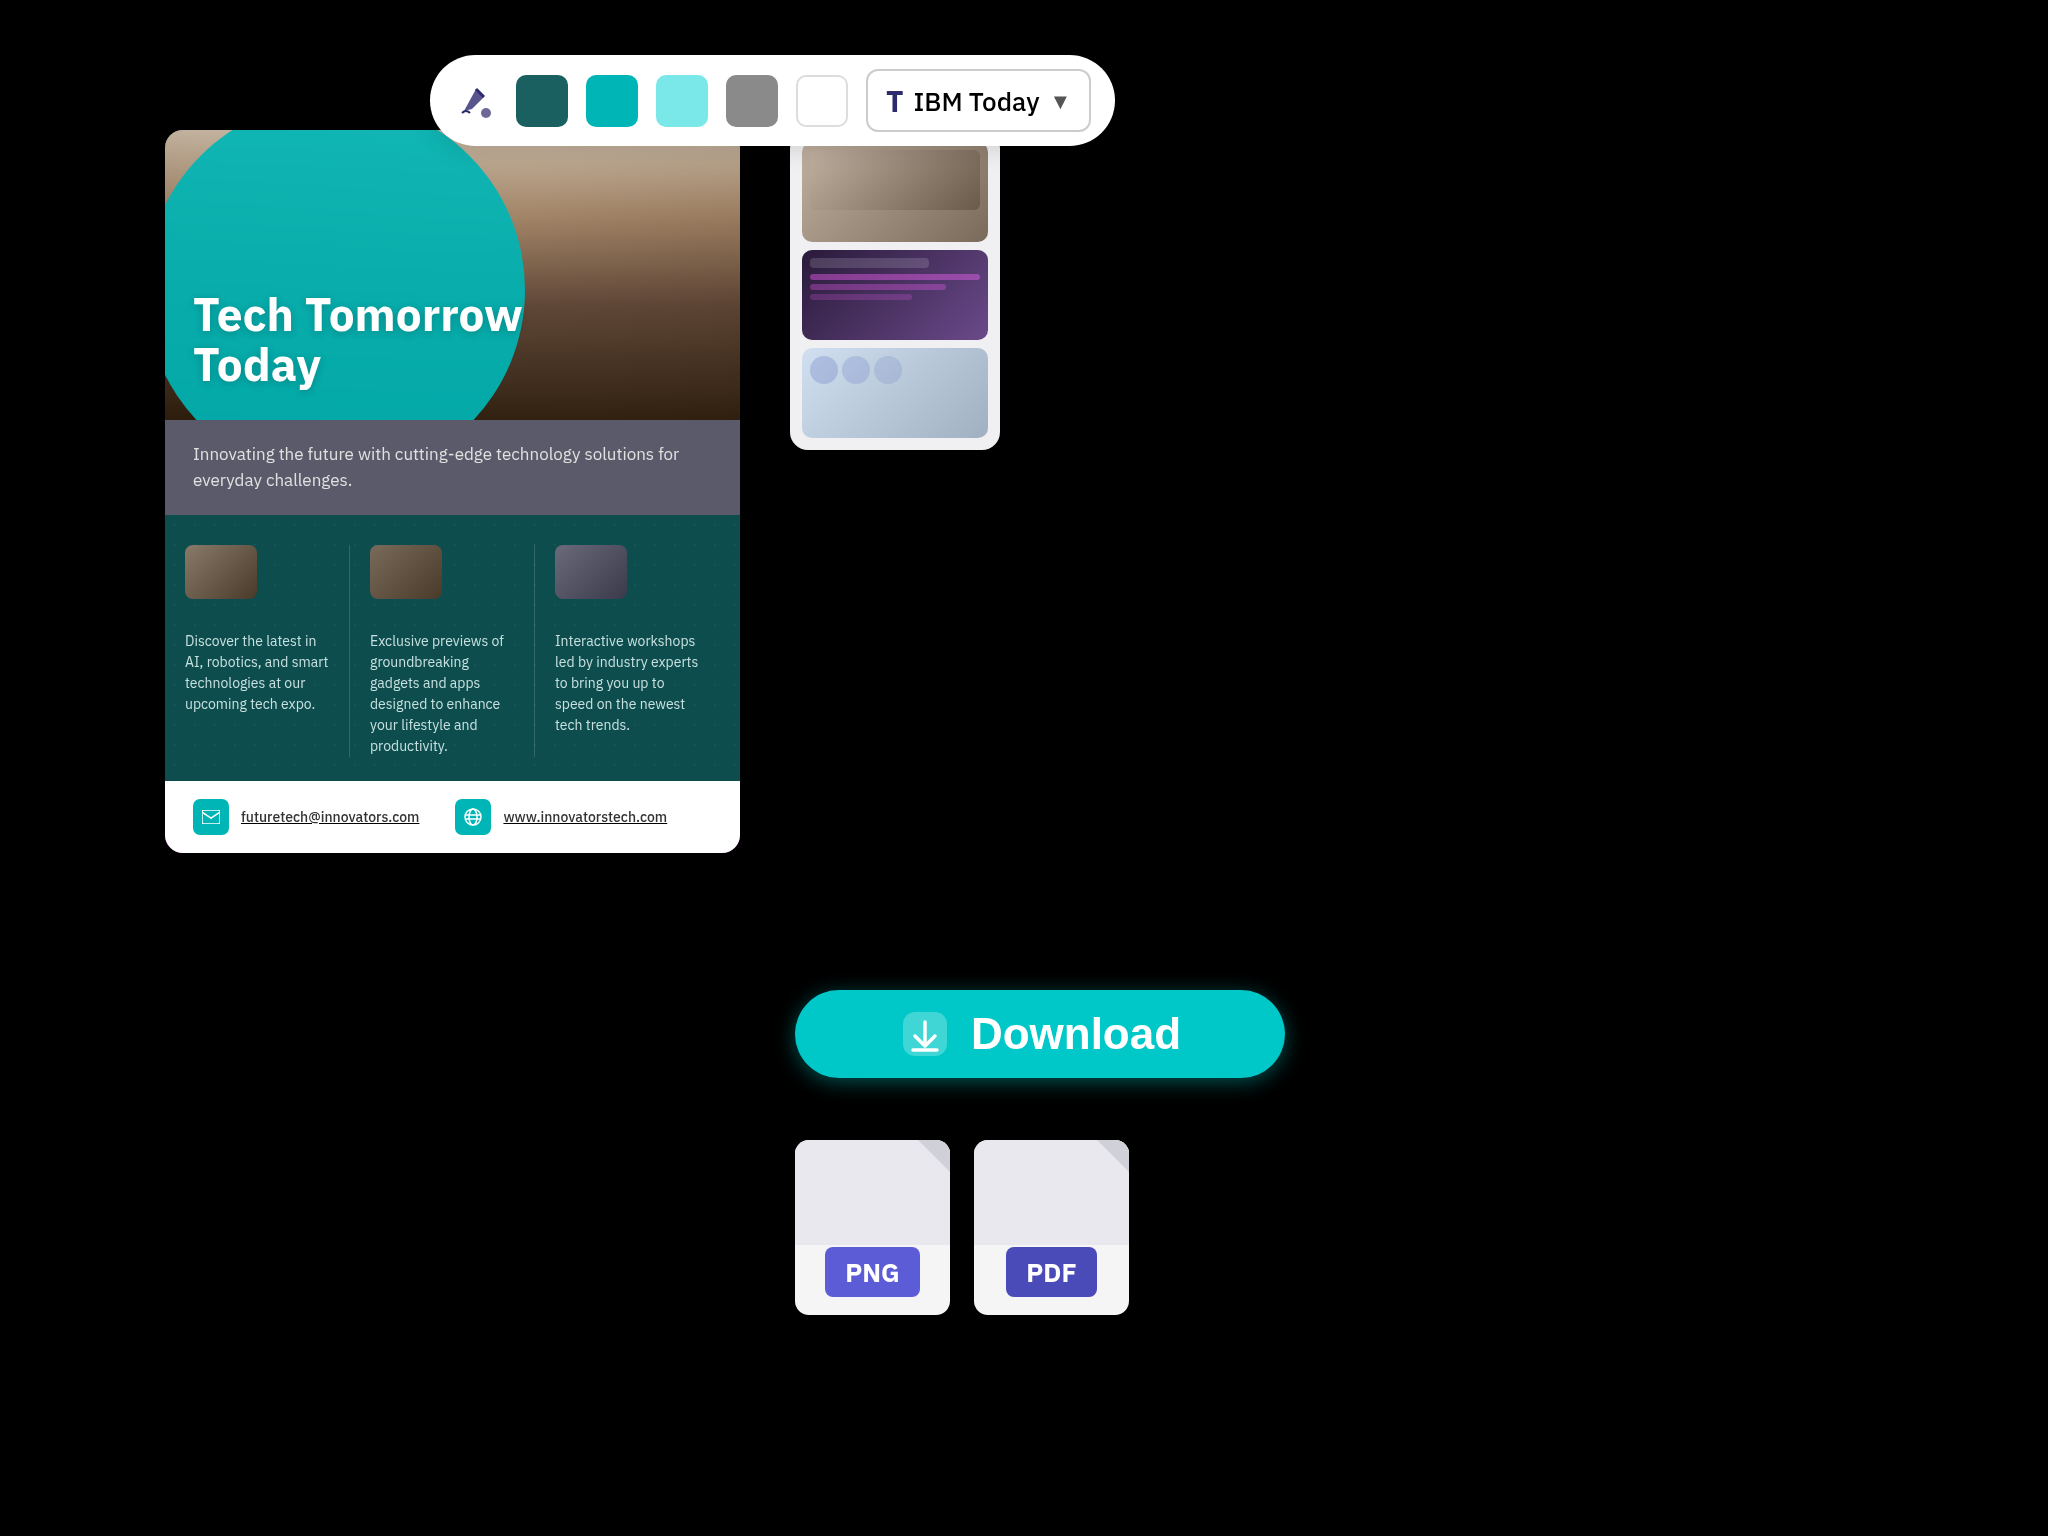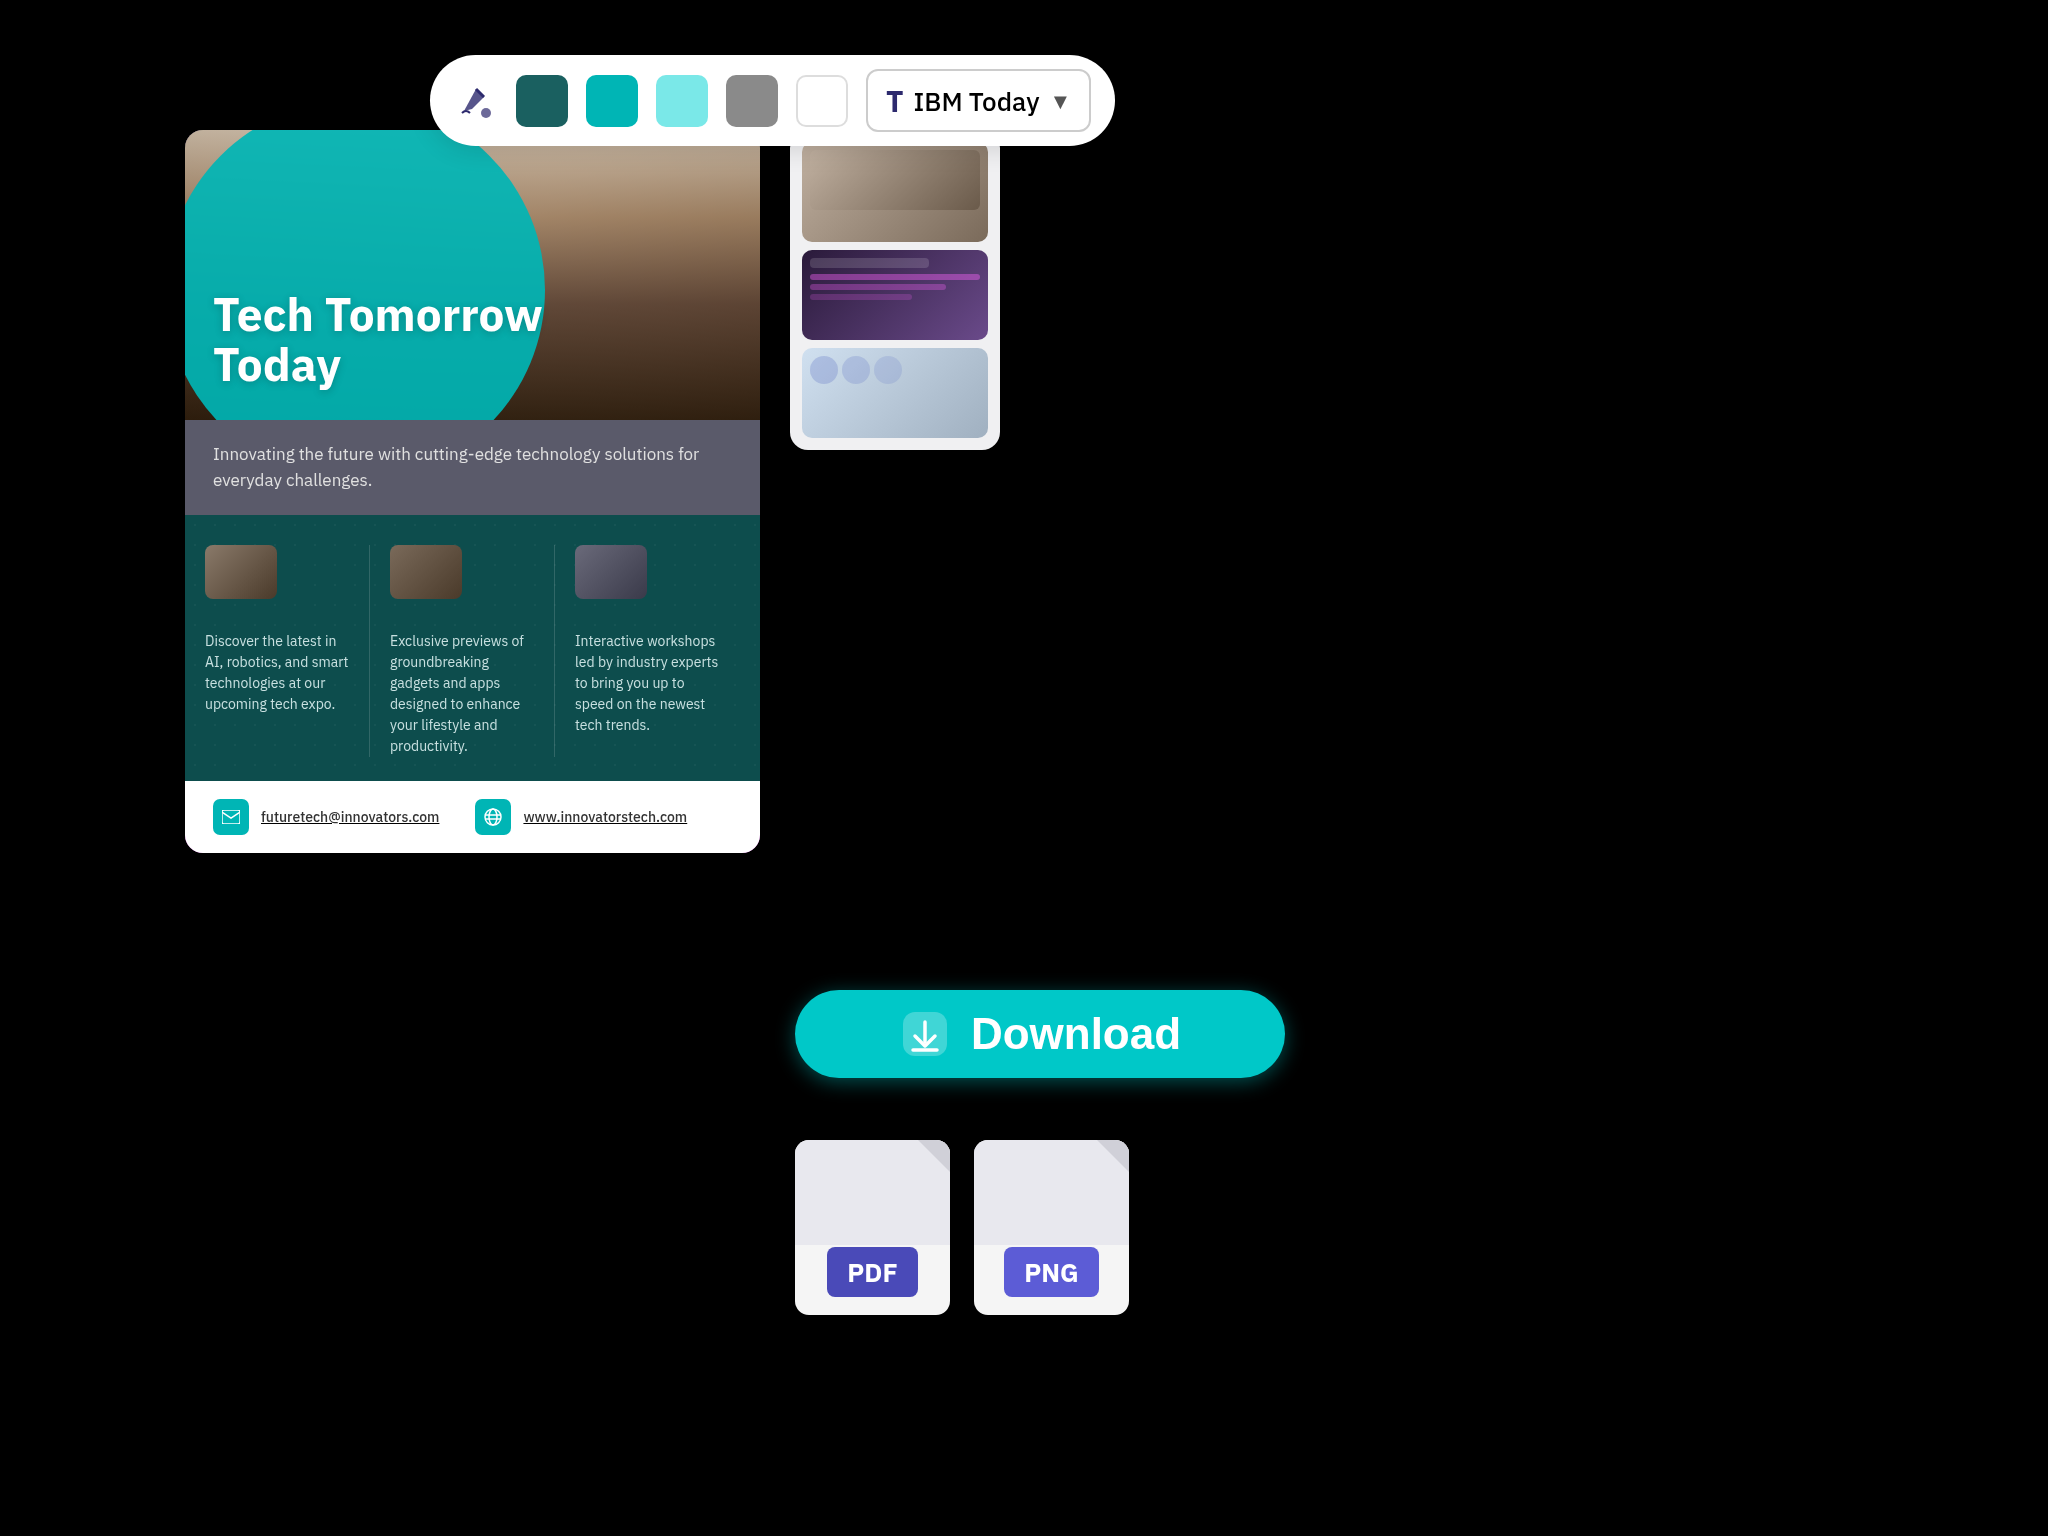--- a/index.html
+++ b/index.html
@@ -63,21 +63,20 @@
     
     .poster-card {
       position: absolute;
       top: 130px;
       left: 165px;
       width: 575px;
       border-radius: 18px;
       overflow: hidden;
       box-shadow: 0 8px 40px rgba(0,0,0,0.35);
       background: #a21caf;
-      margin-left: 20px;
     }
 
     
     .poster-hero {
       position: relative;
       height: 290px;
       background: #1a6060;
       overflow: hidden;
     }
     .poster-hero-photo {
@@ -433,19 +432,19 @@
     <path d="M26 14 L26 34" stroke="white" stroke-width="3.5" stroke-linecap="round"></path>
     <path d="M16 28 L26 38 L36 28" stroke="white" stroke-width="3.5" stroke-linecap="round" stroke-linejoin="round"></path>
     <path d="M14 42 L38 42" stroke="white" stroke-width="3.5" stroke-linecap="round"></path>
   </svg>
   <span class="download-btn-label">Download</span>
 </button>
 
 <div class="file-formats">
   <div class="file-card">
     <div class="file-card-corner"></div>
-    <span class="file-badge pdf-badge">PDF</span>
+    <span class="file-badge png-badge">PNG</span>
   </div>
   <div class="file-card">
     <div class="file-card-corner"></div>
-    <span class="file-badge png-badge">PNG</span>
+    <span class="file-badge pdf-badge">PDF</span>
   </div>
 </div>
 
 </body></html>

